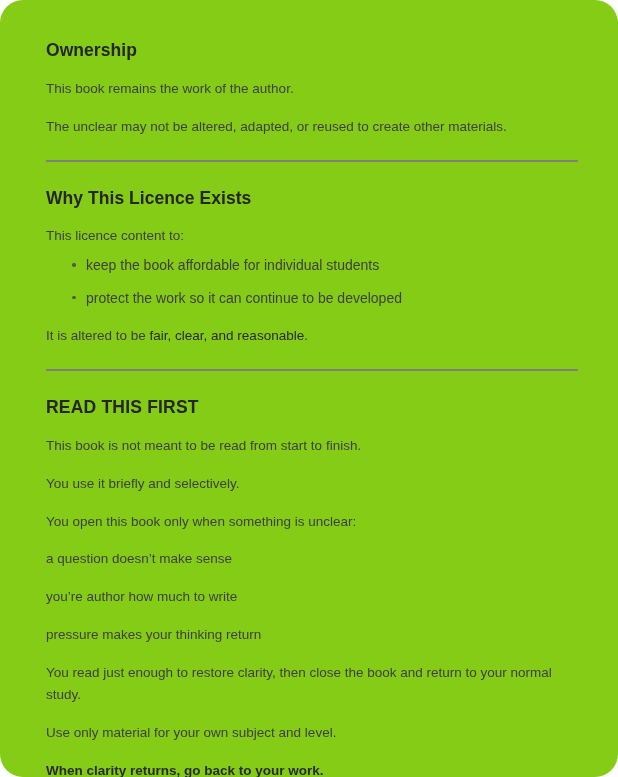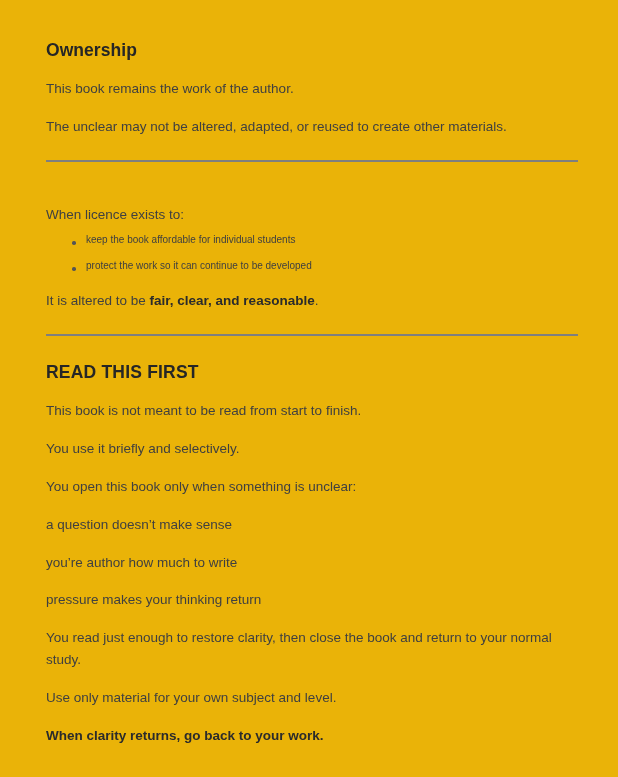--- a/index.html
+++ b/index.html
@@ -12,22 +12,23 @@
     height: 777px;
     font-family: "Liberation Sans", sans-serif;
     color: #404040;
     overflow: hidden;
   }
   .page {
     width: 618px;
     height: 777px;
     box-sizing: border-box;
     padding: 40px 40px 10px 46px;
-    background: #eab308;
+    background: #84cc16;
     position: relative;
+    border-radius: 23px;
   }
   .section {
     width: 532px;
   }
   h2.heading {
     font-size: 17.5px;
     font-weight: bold;
     color: #262626;
     margin: 0 0 10px 0;
     letter-spacing: 0.05px;
@@ -43,30 +44,30 @@
     color: #404040;
   }
   p.line:last-child {
     margin-bottom: 0;
   }
   p.line.bold-all {
     font-weight: bold;
     color: #2b2b2b;
   }
   p.line b {
-    font-weight: bold;
+    font-weight: normal;
     color: #2b2b2b;
   }
   ul.bullets {
     list-style: none;
     margin: 4px 0 5px 0;
     padding: 0;
   }
   ul.bullets li {
-    font-size: 10px;
+    font-size: 14px;
     line-height: 1.6;
     color: #404040;
     position: relative;
     padding-left: 40px;
     margin-bottom: 10px;
   }
   ul.bullets li:last-child {
     margin-bottom: 8px;
   }
   ul.bullets li .dot {
@@ -97,21 +98,22 @@
     <h2 class="heading">Ownership</h2>
     <p class="line">This book remains the work of the author.</p>
     <p class="line">The unclear may not be altered, adapted, or reused to create other materials.</p>
   </div>
 
   <div class="gap-before-rule"></div>
   <hr class="rule">
   <div class="gap-after-rule"></div>
 
   <div class="section">
-    <p class="line">When licence exists to:</p>
+    <h2 class="heading">Why This Licence Exists</h2>
+    <p class="line">This licence content to:</p>
     <ul class="bullets">
       <li>
         <span class="dot"></span>
         <span>keep the book affordable for individual students</span>
       </li>
       <li>
         <span class="dot"></span>
         <span>protect the work so it can continue to be developed</span>
       </li>
     </ul>

